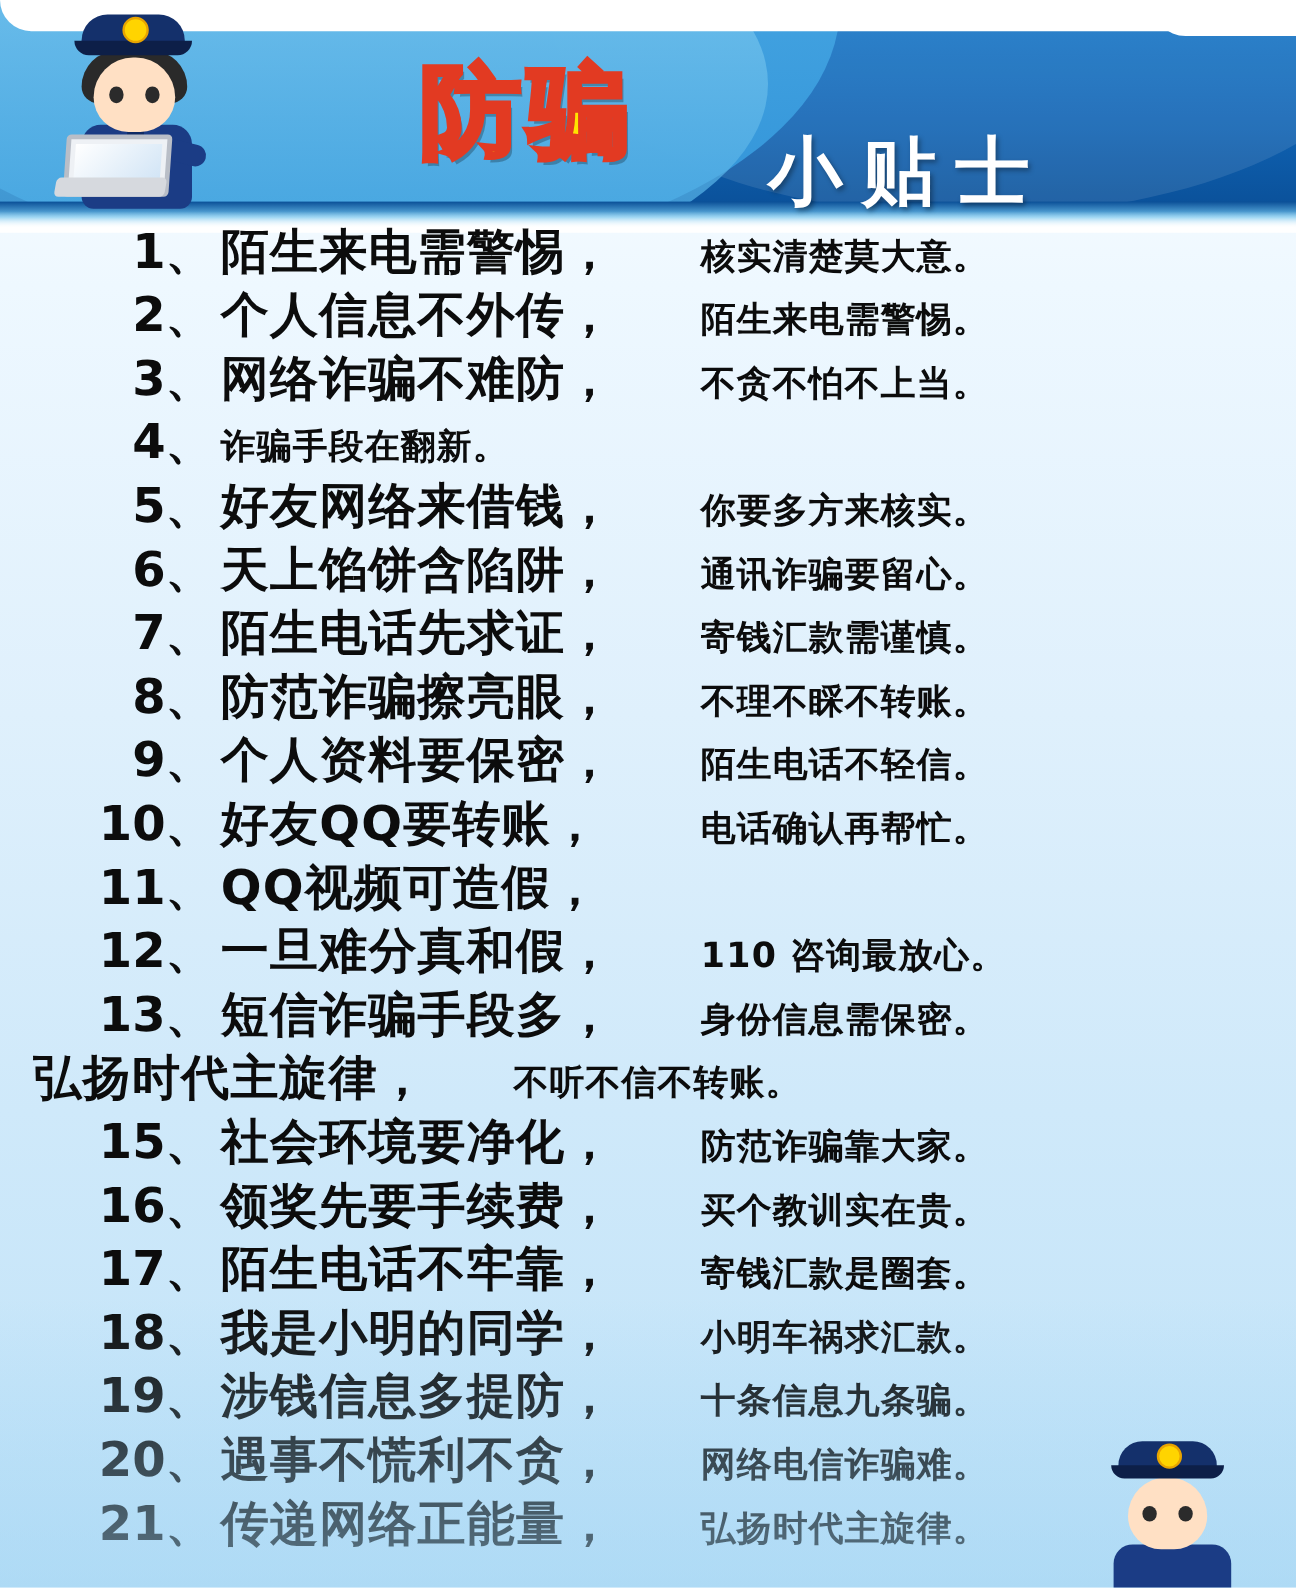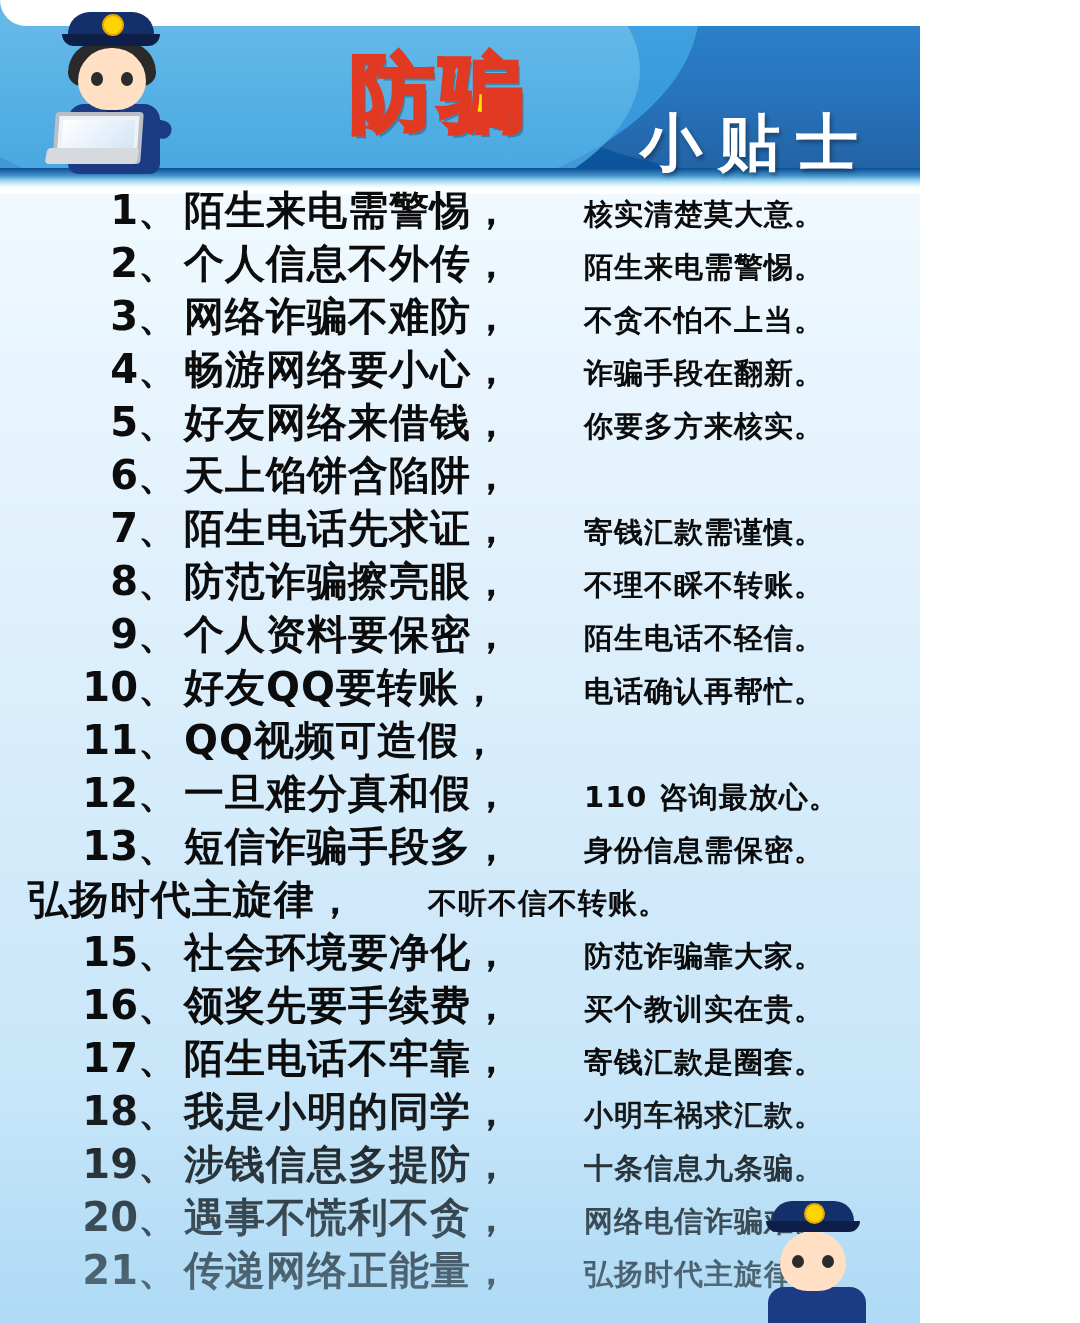--- a/index.html
+++ b/index.html
@@ -7,21 +7,21 @@
     padding: 0;
   }
   body {
     width: 1080px;
     height: 1323px;
     font-family: "DejaVu Sans", "Liberation Sans", sans-serif;
     overflow: hidden;
   }
   .poster {
     position: relative;
-    width: 920px;
+    width: 1080px;
     height: 1323px;
     background: linear-gradient(180deg, #ffffff 0%, #eef8ff 18%, #dff0fc 45%, #cfe9fa 70%, #bfe2f8 100%);
     overflow: hidden;
   }
 
   
   .header-band {
     position: absolute;
     left: 0; top: 0;
     width: 1080px; height: 180px;
@@ -337,31 +337,31 @@
       <div class="colA">个人信息不外传，</div>
       <div class="colB">陌生来电需警惕。</div>
     </div>
     <div class="row">
       <div class="num">3、</div>
       <div class="colA">网络诈骗不难防，</div>
       <div class="colB">不贪不怕不上当。</div>
     </div>
     <div class="row">
       <div class="num">4、</div>
-      <div class="colA">畅游网络要小心，</div>
       <div class="colB">诈骗手段在翻新。</div>
     </div>
     <div class="row">
       <div class="num">5、</div>
       <div class="colA">好友网络来借钱，</div>
       <div class="colB">你要多方来核实。</div>
     </div>
     <div class="row">
       <div class="num">6、</div>
       <div class="colA">天上馅饼含陷阱，</div>
+      <div class="colB">通讯诈骗要留心。</div>
     </div>
     <div class="row">
       <div class="num">7、</div>
       <div class="colA">陌生电话先求证，</div>
       <div class="colB">寄钱汇款需谨慎。</div>
     </div>
     <div class="row">
       <div class="num">8、</div>
       <div class="colA">防范诈骗擦亮眼，</div>
       <div class="colB">不理不睬不转账。</div>

